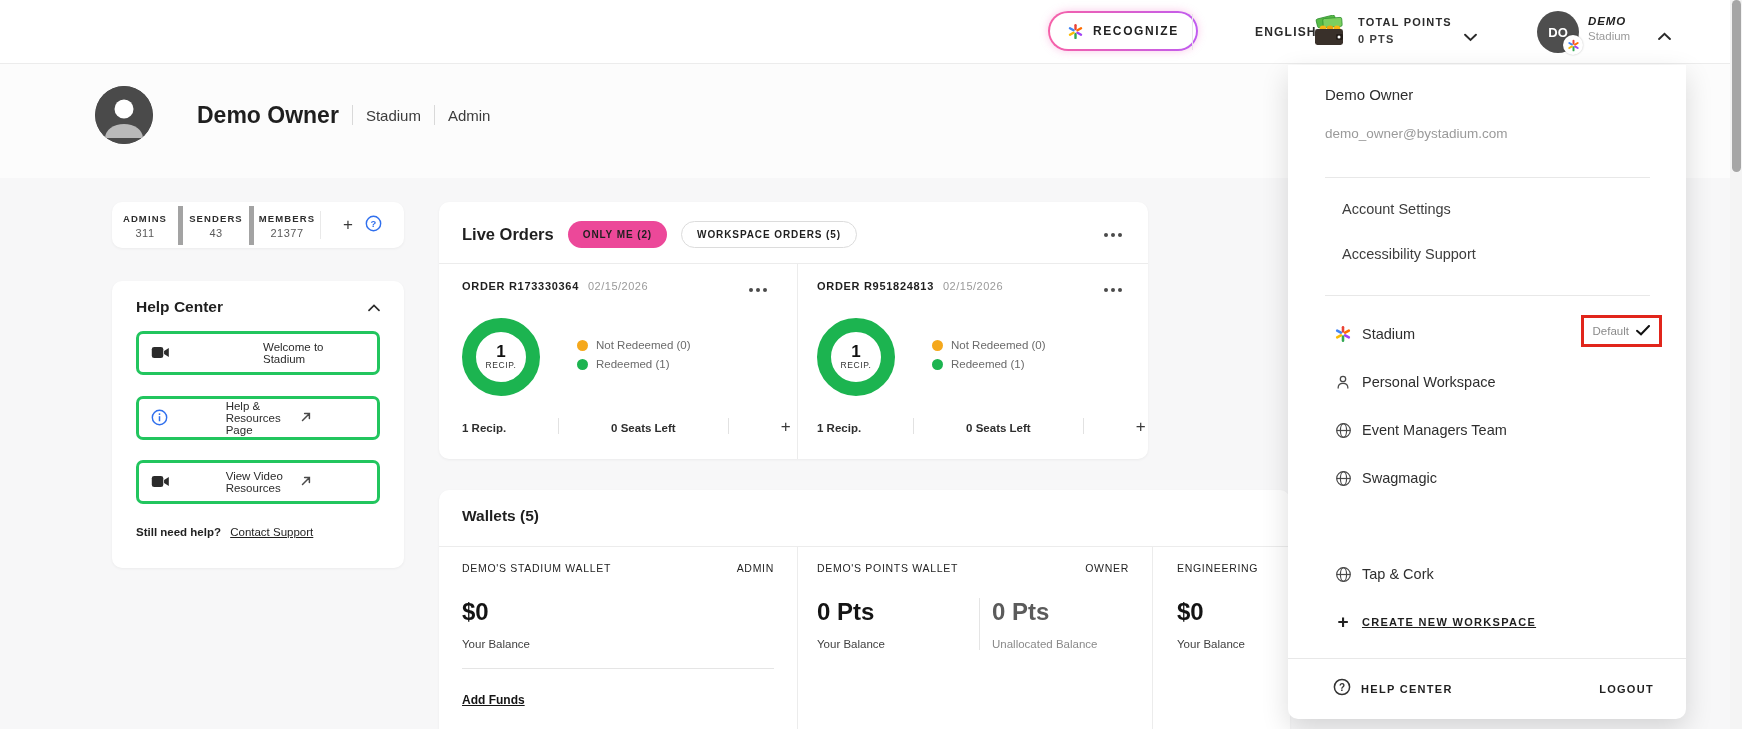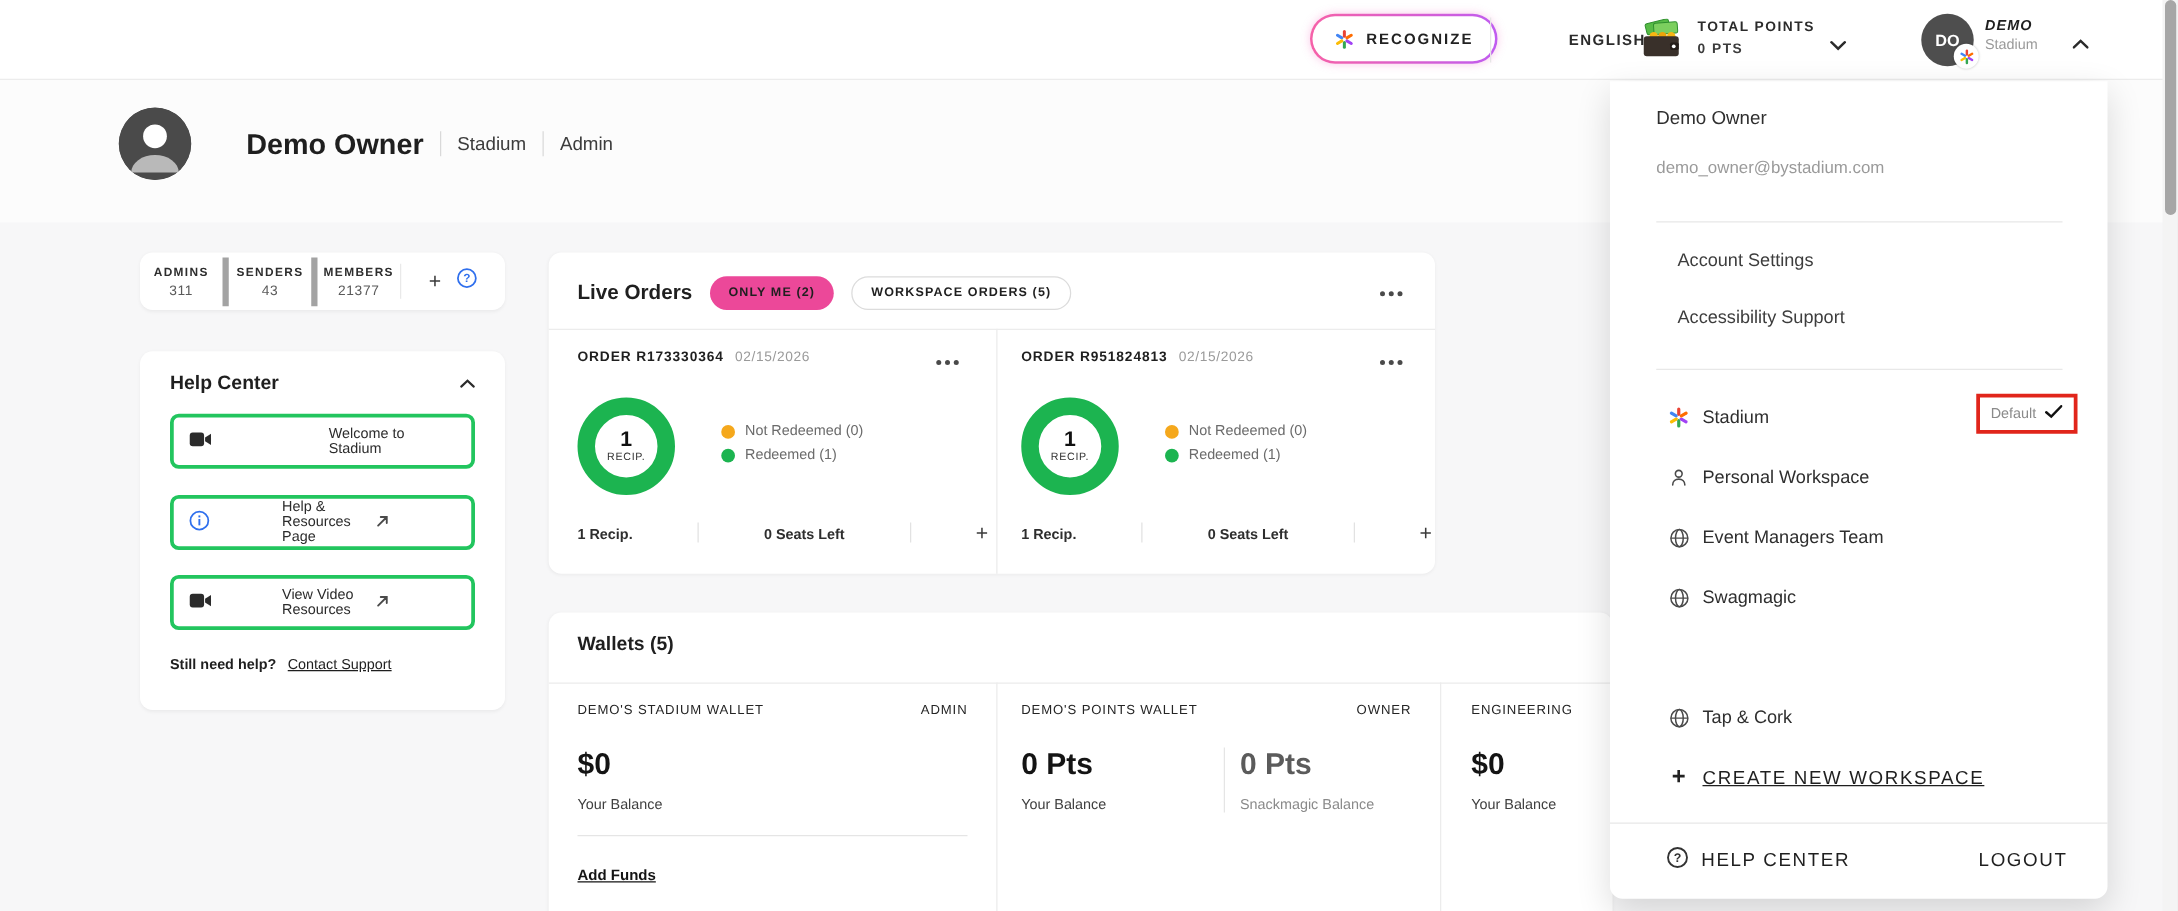--- a/index.html
+++ b/index.html
@@ -70,21 +70,21 @@
      border-radius:0 0 10px 10px;box-shadow:0 10px 28px rgba(0,0,0,.14);}
   .dd-name{font-size:15px;color:#2e2e2e;}
   .dd-email{font-size:13.5px;color:#9a9a9a;}
   .dd-link{font-size:14.5px;color:#3d3d3d;cursor:pointer;}
   .ws-row{position:absolute;left:0;width:398px;height:48px;display:flex;align-items:center;cursor:pointer;}
   .ws-icon{position:absolute;left:45px;width:20px;height:20px;display:flex;align-items:center;justify-content:center;}
   .ws-label{position:absolute;left:74px;font-size:14.5px;color:#2e2e2e;}
   .default-badge{position:absolute;right:24px;top:5px;height:32px;border:3px solid #e1251b;display:flex;
      align-items:center;gap:7px;padding:0 9px;background:#fff;}
   .default-badge span{font-size:11.5px;color:#8a8a8a;}
-  .dd-caps{font-size:15px;font-weight:normal;letter-spacing:1.3px;color:#1f1f1f;}
+  .dd-caps{font-size:11px;font-weight:bold;letter-spacing:1.3px;color:#1f1f1f;}
   
   #scroll-track{position:absolute;right:0;top:0;width:12px;height:729px;background:#f4f4f4;z-index:9;}
   #scroll-thumb{position:absolute;right:1px;top:0;width:9px;height:172px;border-radius:5px;background:#a6a6a6;cursor:pointer;}
   .u{text-decoration:underline;}
 </style>
 </head>
 <body>
 
 <div id="stage">
 
@@ -359,21 +359,21 @@
     <div class="abs u" style="left:23px;top:203px;font-size:12px;font-weight:bold;color:#141414;cursor:pointer;">Add Funds</div>
 
     <div class="abs" style="left:378px;top:72px;width:312px;display:flex;justify-content:space-between;">
       <span class="w-head">DEMO'S POINTS WALLET</span>
       <span class="w-head">OWNER</span>
     </div>
     <div class="abs w-amount" style="left:378px;top:108px;">0 Pts</div>
     <div class="abs w-sub" style="left:378px;top:140px;">Your Balance</div>
     <div class="vline" style="left:540px;top:108px;height:52px;background:#e5e5e5;"></div>
     <div class="abs w-amount dim" style="left:553px;top:108px;">0 Pts</div>
-    <div class="abs w-sub dim" style="left:553px;top:140px;">Snackmagic Balance</div>
+    <div class="abs w-sub dim" style="left:553px;top:140px;">Unallocated Balance</div>
 
     <div class="abs w-head" style="left:738px;top:72px;">ENGINEERING</div>
     <div class="abs w-amount" style="left:738px;top:108px;">$0</div>
     <div class="abs w-sub" style="left:738px;top:140px;">Your Balance</div>
   </div>
 
   <div id="dropdown">
     <div class="abs dd-name" style="left:37px;top:21px;">Demo Owner</div>
     <div class="abs dd-email" style="left:37px;top:61px;">demo_owner@bystadium.com</div>
     <div class="hline" style="left:37px;top:112px;width:325px;background:#e8e8e8;"></div>

